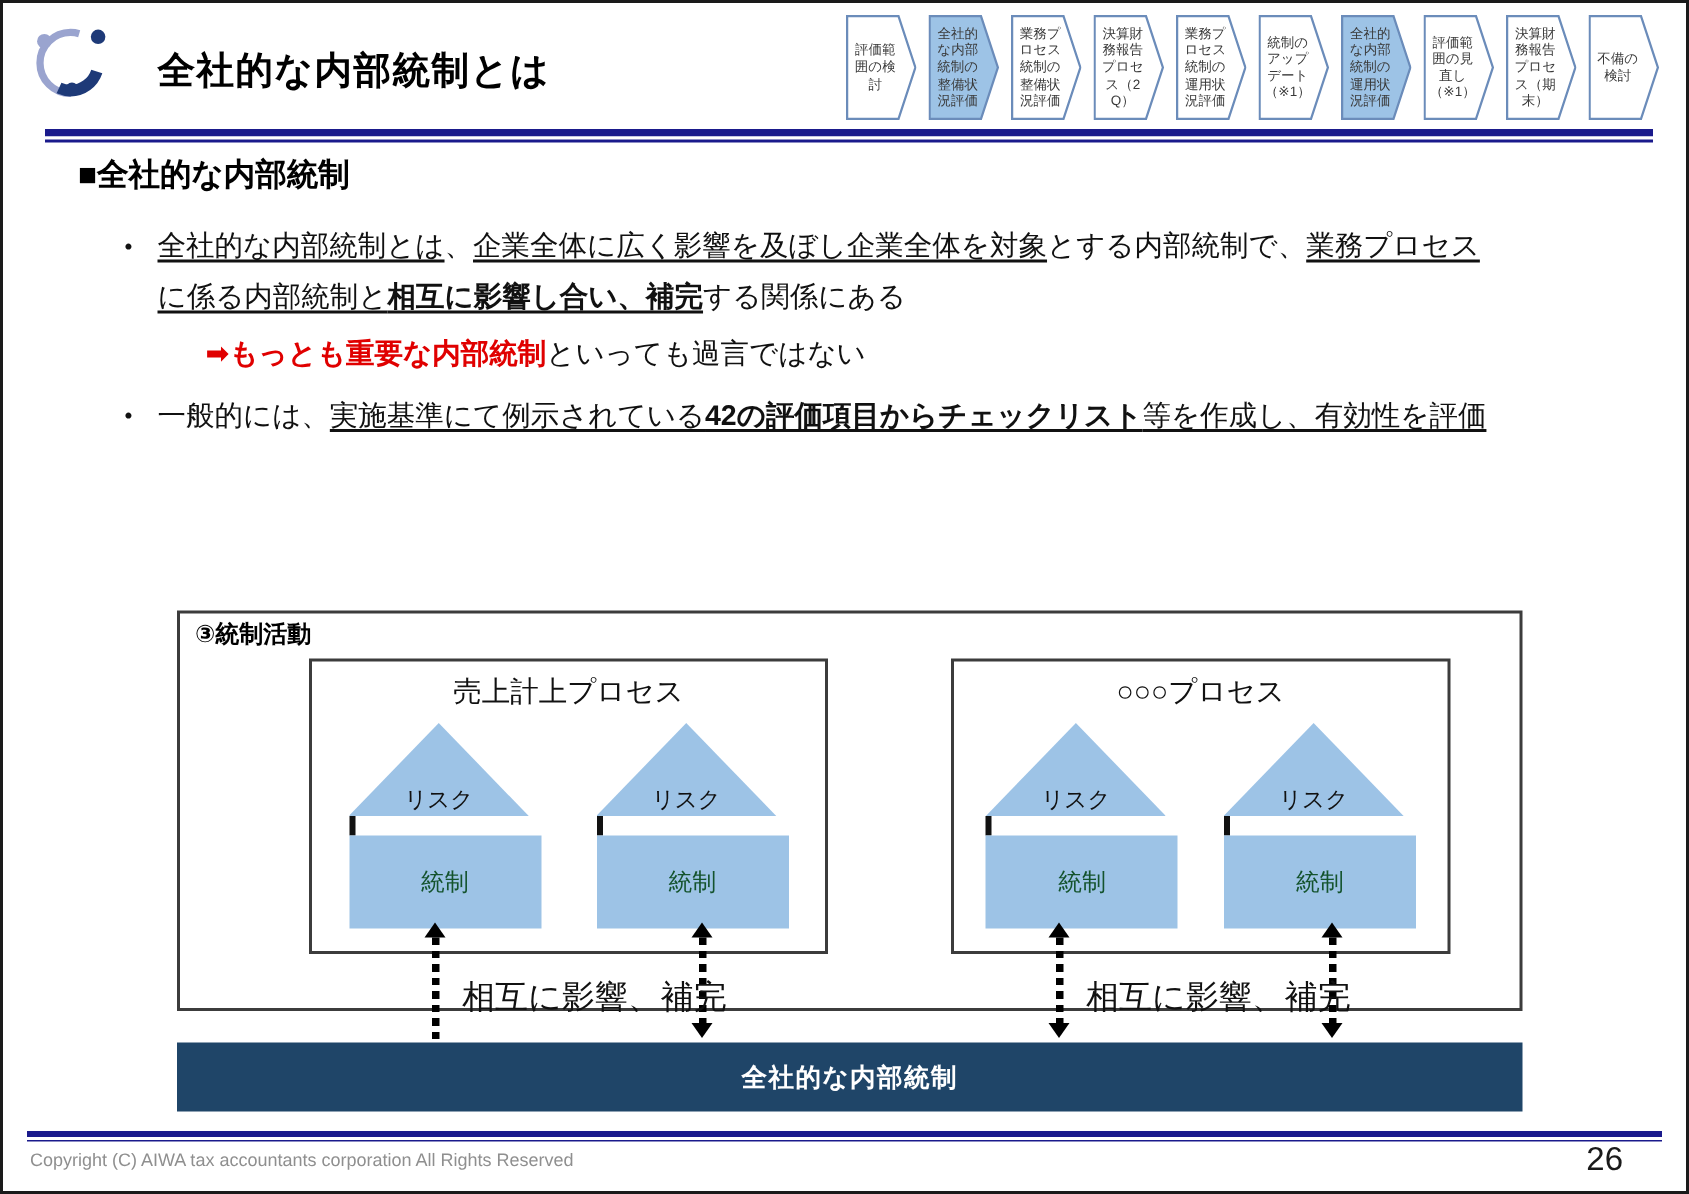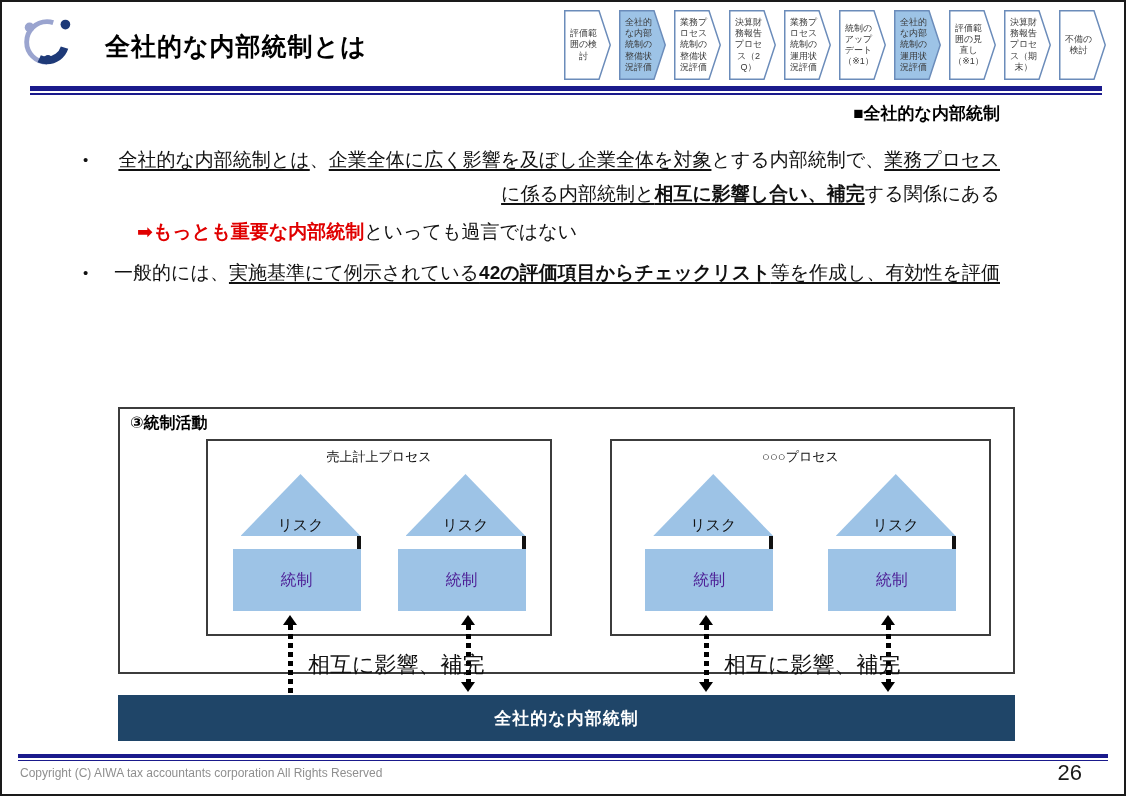--- a/index.html
+++ b/index.html
@@ -26,41 +26,41 @@
   .dline{position:absolute;}
   .dline .t{height:5px;background:var(--accent-line,#1a1a8c);}
   .dline .g{height:2px;background:#ffffff;}
   .dline .b{height:2px;background:var(--accent-line,#1a1a8c);}
   .dline.header-line{left:28px;right:22px;top:84px;}
   .dline.footer-line{left:16px;right:16px;top:752px;}
   .dline.footer-line .t{height:4px;}
   .dline.footer-line .b{height:1px;}
   
   .content{position:absolute;left:50px;top:100px;width:948px;font-size:19px;color:#111;}
-  .section-h{margin:0 0 18px 0;font-size:17px;font-weight:bold;color:#000;text-align:right;}
-  .li{position:relative;padding-left:53px;line-height:34px;margin-top:7px;word-break:break-all;text-align:right;}
+  .section-h{margin:0 0 18px 0;font-size:21px;font-weight:bold;color:#000;}
+  .li{position:relative;padding-left:53px;line-height:34px;margin-top:7px;word-break:break-all;}
   .li::before{content:"\2022";position:absolute;left:31px;top:0;font-size:15px;}
   .note{padding-left:85px;line-height:34px;margin-top:4px;margin-bottom:5px;word-break:break-all;}
   .u{text-decoration:underline;text-underline-offset:3px;text-decoration-thickness:1.5px;}
   .bold{font-weight:bold;}
   .red{color:#e00000;font-weight:bold;}
   
   .diagram{position:absolute;left:116px;top:405px;width:897px;height:334px;}
   .outer-box{position:absolute;left:0;top:0;width:897px;height:267px;border:2px solid #3c3c3c;background:#fff;}
   .outer-label{position:absolute;left:10px;top:4px;font-size:16px;font-weight:bold;color:#000;}
   .pbox{position:absolute;top:32px;height:197px;border:2px solid #3c3c3c;background:#fff;}
   .pbox.left{left:88px;width:346px;}
-  .pbox.right{left:492px;width:381px;}
-  .ptitle{text-align:center;margin-top:7px;font-size:13px;color:#111;}
+  .pbox.right{left:516px;width:333px;}
+  .ptitle{text-align:center;margin-top:7px;font-size:19px;color:#111;}
   .pairs{display:flex;justify-content:space-around;margin-top:8px;padding:0 6px;}
-  .pair{display:flex;flex-direction:column;align-items:flex-end;}
+  .pair{display:flex;flex-direction:column;align-items:flex-start;}
   .tri{width:120px;height:62px;background:var(--shape-fill,#9dc3e6);clip-path:polygon(50% 0,100% 100%,0 100%);position:relative;}
   .tri span{position:absolute;bottom:1px;left:0;right:0;text-align:center;font-size:15px;color:#111;}
   .connector{width:4px;height:13px;background:#111;}
-  .ctrl{width:128px;height:62px;background:var(--shape-fill,#9dc3e6);display:flex;align-items:center;justify-content:center;font-size:16px;color:#4c1d95;}
+  .ctrl{width:128px;height:62px;background:var(--shape-fill,#9dc3e6);display:flex;align-items:center;justify-content:center;font-size:16px;color:#14532d;}
   .darrow{position:absolute;top:218px;width:5px;height:57px;
     background:repeating-linear-gradient(to bottom,#000 0 5px,transparent 5px 9px);}
   .darrow::before{content:"";position:absolute;top:-10px;left:-5px;width:0;height:0;
     border-left:7.5px solid transparent;border-right:7.5px solid transparent;border-bottom:10px solid #000;}
   .darrow::after{content:"";position:absolute;bottom:-10px;left:-5px;width:0;height:0;
     border-left:7.5px solid transparent;border-right:7.5px solid transparent;border-top:10px solid #000;}
   .darrow.a1{left:170px;height:71px;}
   .darrow.a2{left:348px;}
   .darrow.a3{left:586px;}
   .darrow.a4{left:768px;}

